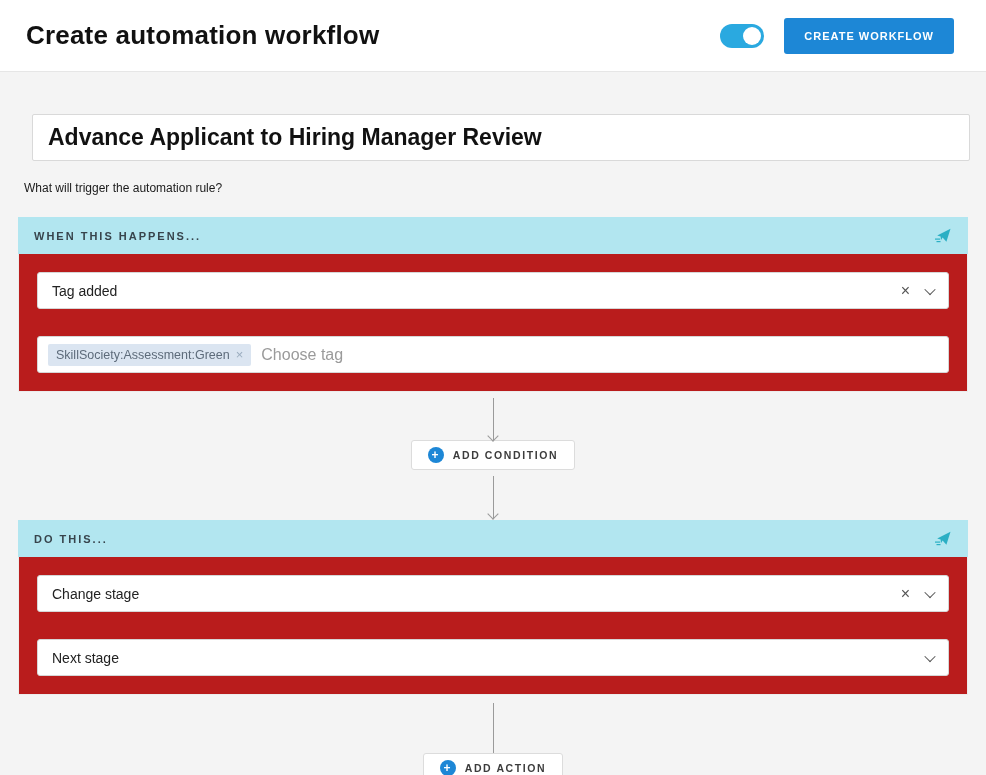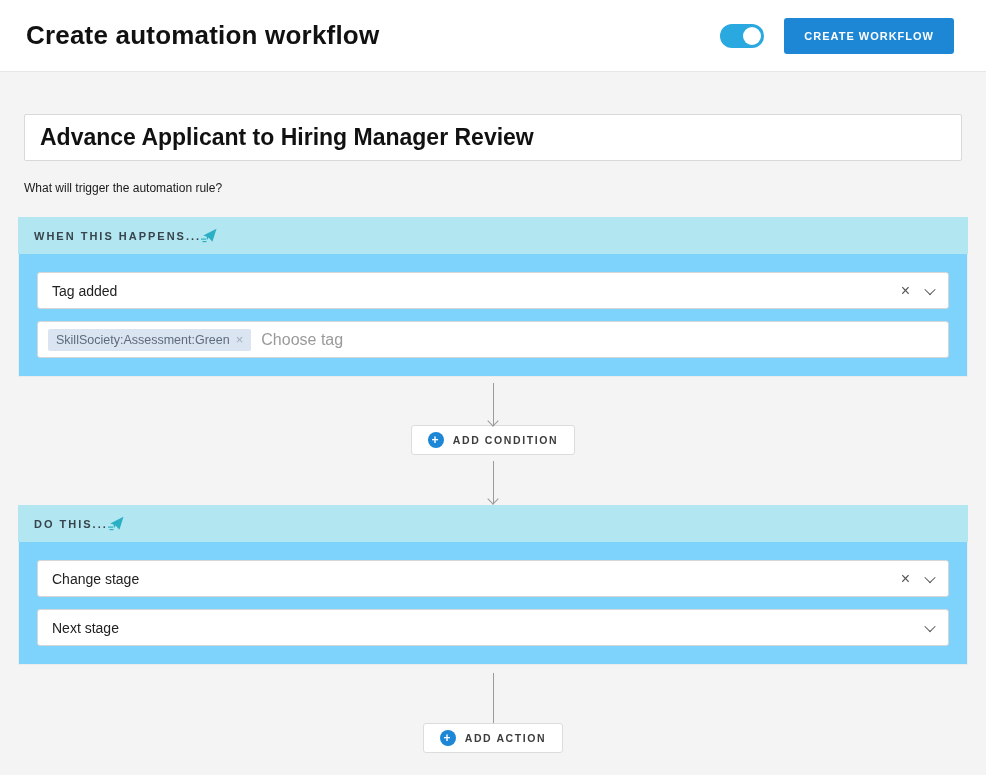--- a/index.html
+++ b/index.html
@@ -57,21 +57,21 @@
     letter-spacing:1px;
     cursor:pointer;
   }
 
   
   .content { padding:42px 18px 24px 18px; }
 
   .name-input {
     display:block;
     width:calc(100% - 12px);
-    margin:0 6px;
+    margin:0 14px;
     height:47px;
     background:#fff;
     border:1px solid #d9d9d9;
     border-radius:2px;
     padding:0 15px;
     font-family:"Liberation Sans", sans-serif;
     font-size:23px;
     font-weight:700;
     color:#111;
   }
@@ -82,39 +82,39 @@
     color:#1a1a1a;
   }
 
   
   .section { margin-top:22px; }
   .section-header {
     height:37px;
     background:#b2e6f0;
     display:flex;
     align-items:center;
-    justify-content:flex-start;
+    justify-content:space-between;
     padding:0 16px;
   }
   .section-header .label {
     font-size:11px;
     font-weight:700;
     letter-spacing:2px;
     color:#37444c;
   }
   .section-header .sec-icon { display:flex; align-items:center; }
 
   .section-body {
-    background:#7dd3fc;
+    background:#b91c1c;
     border:1px solid #ececec;
     border-top:none;
     padding:18px;
     display:flex;
     flex-direction:column;
-    gap:12px;
+    gap:27px;
     justify-content:flex-end;
   }
 
   .select-box {
     height:37px;
     border:1px solid #d6d6d6;
     border-radius:3px;
     background:#fff;
     display:flex;
     align-items:center;

